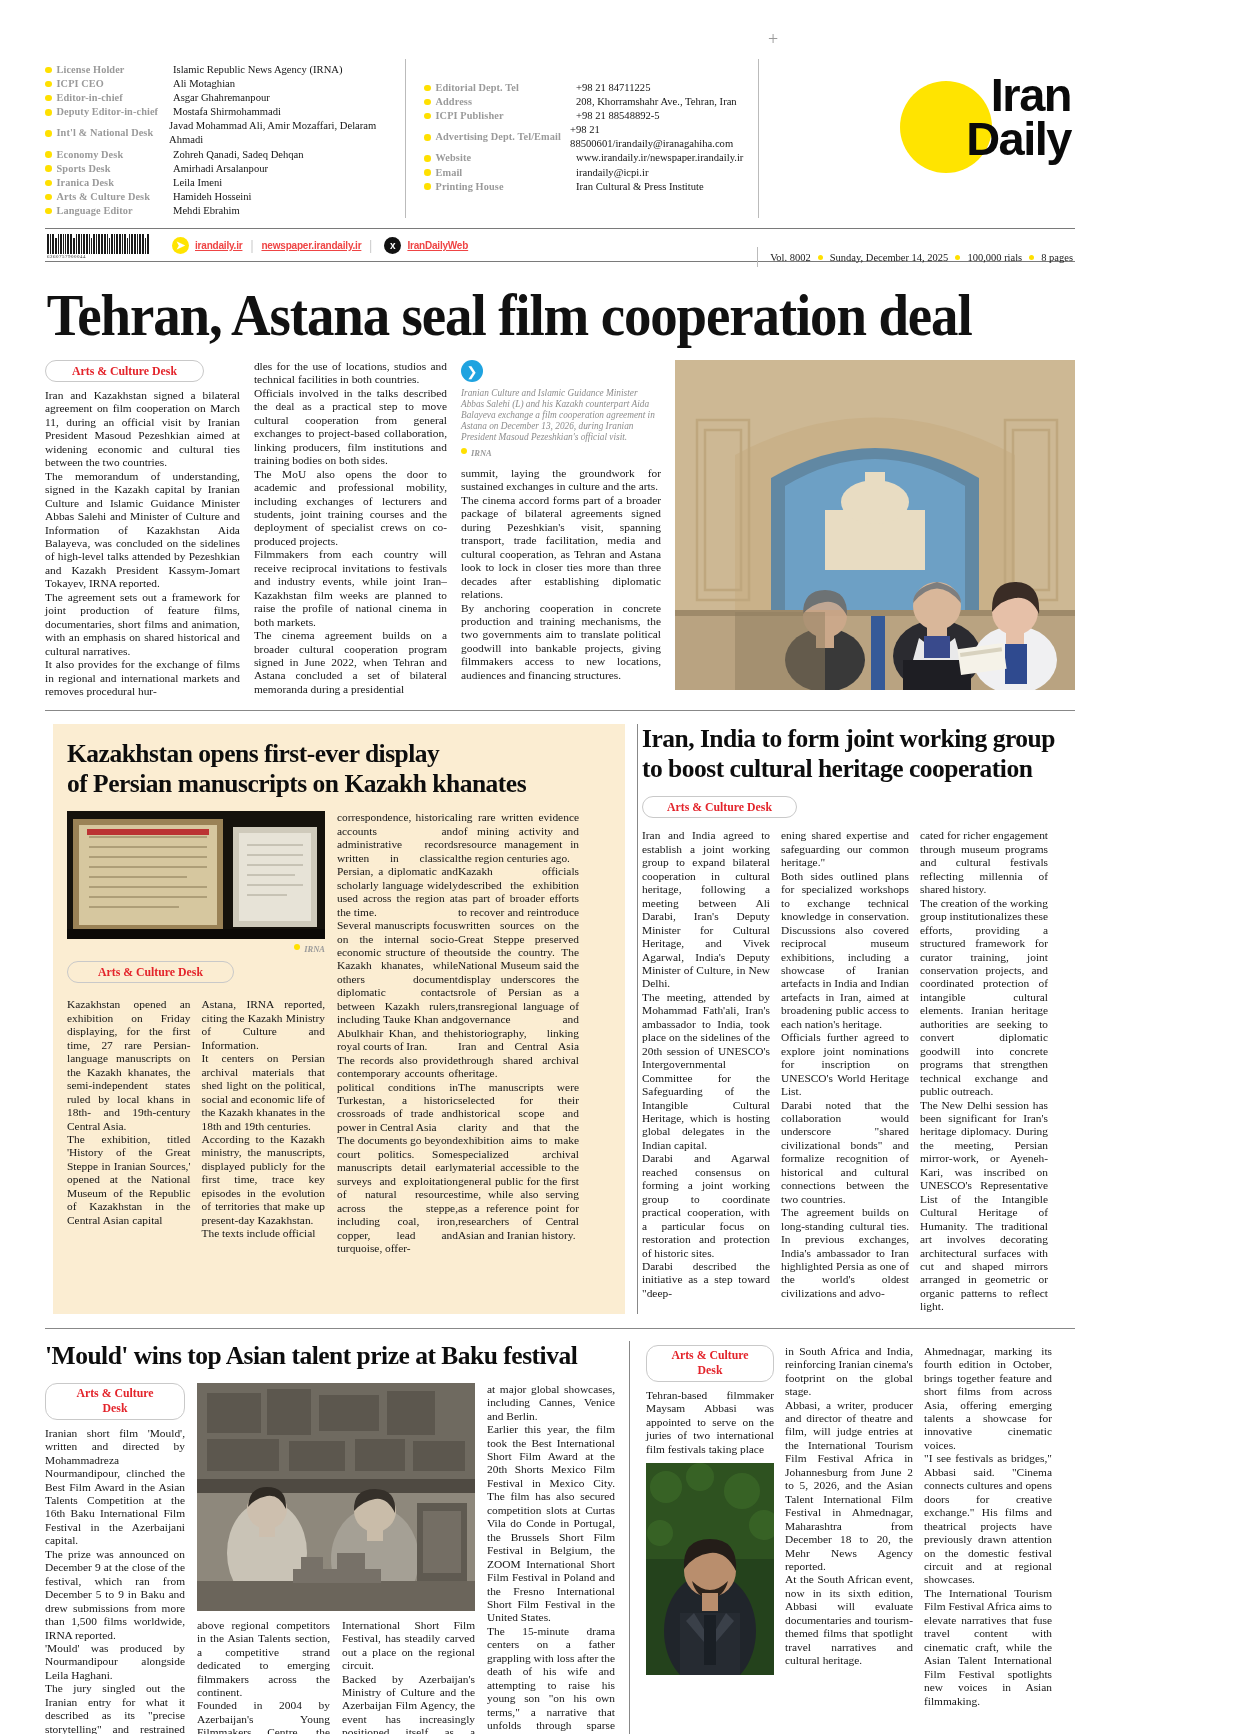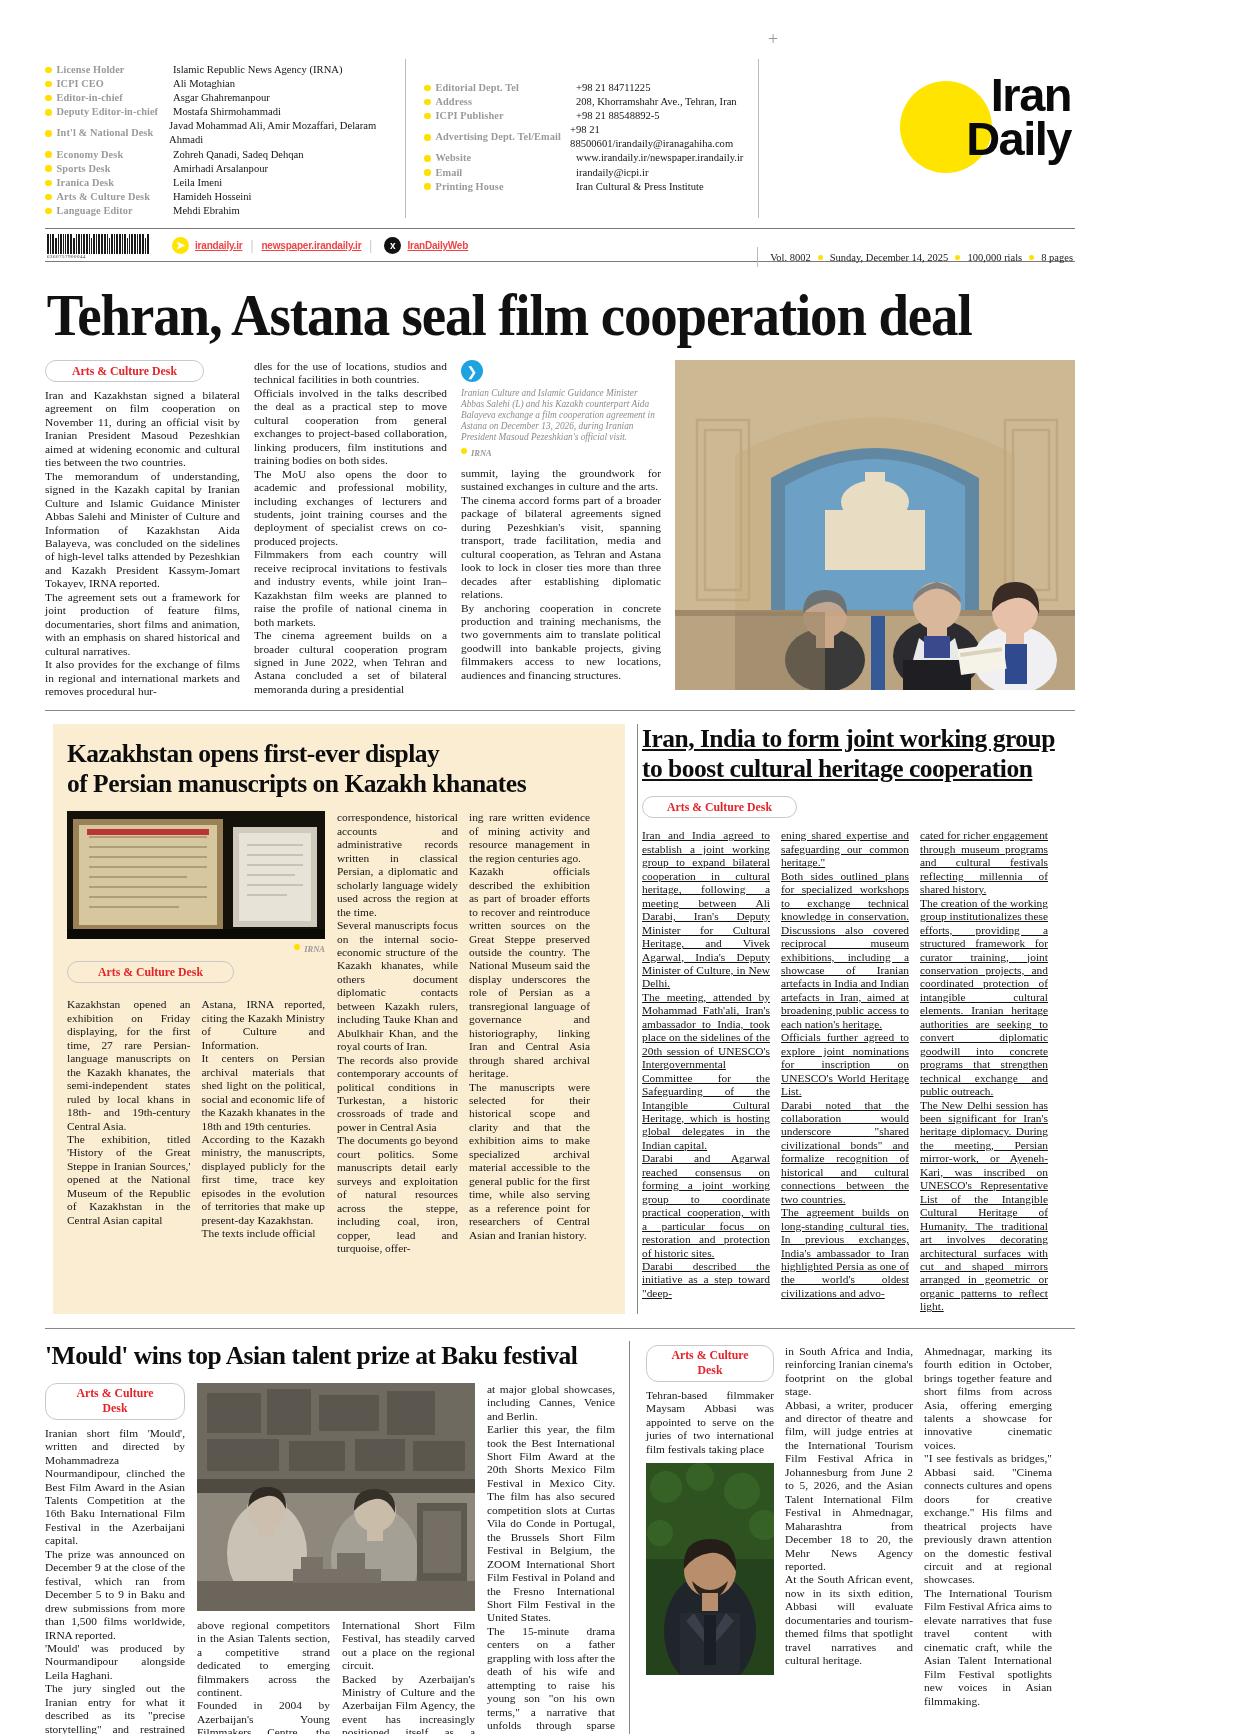--- a/index.html
+++ b/index.html
@@ -145,26 +145,26 @@
     width:572px; background:#FBEDD2; padding:15px 14px 12px 14px;
   }
   .kaz h2, .india h2 {
     font-family:"Liberation Serif", serif; font-weight:bold;
     font-size:25.5px; line-height:30px; letter-spacing:-.5px;
     margin:0 0 12px 0; color:#0d0d0d;
   }
   .kaz-top { display:flex; gap:12px; }
   .kaz-photo { width:258px; }
   .kaz-img { width:258px; height:128px; background:#2a2418; position:relative; overflow:hidden; }
-  .kaz-cols { display:flex; gap:11px; flex:1; }
+  .kaz-cols { display:flex; flex:1; }
   .kaz-c { width:121px; }
   .kaz-lower { display:flex; gap:11px; margin-top:8px; }
   .kaz-lc { width:125px; }
 
-  .india { flex:1; padding:0 0 0 4px; border-left:1.3px solid #888; margin-left:12px;text-decoration:underline; }
+  .india { flex:1; padding:0 0 0 4px; border-left:1.3px solid #888; margin-left:12px; }
   .india-cols { display:flex; gap:11px; margin-top:4px; }
   .india-c { width:128px; }
 
   
   .bottom { display:flex; margin-top:14px; padding-top:12px; border-top:1.3px solid #888; }
   .mould { width:572px; }
   .mould h2, .abbasi h2 {
     font-family:"Liberation Serif", serif; font-weight:bold;
     font-size:25.5px; line-height:30px; letter-spacing:-.5px;
     margin:0 0 12px 0; color:#0d0d0d;
@@ -390,21 +390,21 @@
       <span>8 pages</span>
     </div>
   </div>
 
   <div class="main-headline">Tehran, Astana seal film cooperation deal</div>
 
   <div class="lead-wrap">
     <div class="colA">
       <div class="desk-badge">Arts &amp; Culture Desk</div>
       <div class="body-txt">
-          <p>Iran and Kazakhstan signed a bilateral agreement on film cooperation on November 11, during an official visit by Iranian President Masoud Pezeshkian aimed at widening economic and cultural ties between the two countries.</p>
+          <p>Iran and Kazakhstan signed a bilateral agreement on film cooperation on March 11, during an official visit by Iranian President Masoud Pezeshkian aimed at widening economic and cultural ties between the two countries.</p>
           <p>The memorandum of understanding, signed in the Kazakh capital by Iranian Culture and Islamic Guidance Minister Abbas Salehi and Minister of Culture and Information of Kazakhstan Aida Balayeva, was concluded on the sidelines of high-level talks attended by Pezeshkian and Kazakh President Kassym-Jomart Tokayev, IRNA reported.</p>
           <p>The agreement sets out a framework for joint production of feature films, documentaries, short films and animation, with an emphasis on shared historical and cultural narratives.</p>
           <p>It also provides for the exchange of films in regional and international markets and removes procedural hur-</p>
         </div>
     </div>
     <div class="col">
       <div class="body-txt">
           <p>dles for the use of locations, studios and technical facilities in both countries.</p>
           <p>Officials involved in the talks described the deal as a practical step to move cultural cooperation from general exchanges to project-based collaboration, linking producers, film institutions and training bodies on both sides.</p>
           <p>The MoU also opens the door to academic and professional mobility, including exchanges of lecturers and students, joint training courses and the deployment of specialist crews on co-produced projects.</p>

